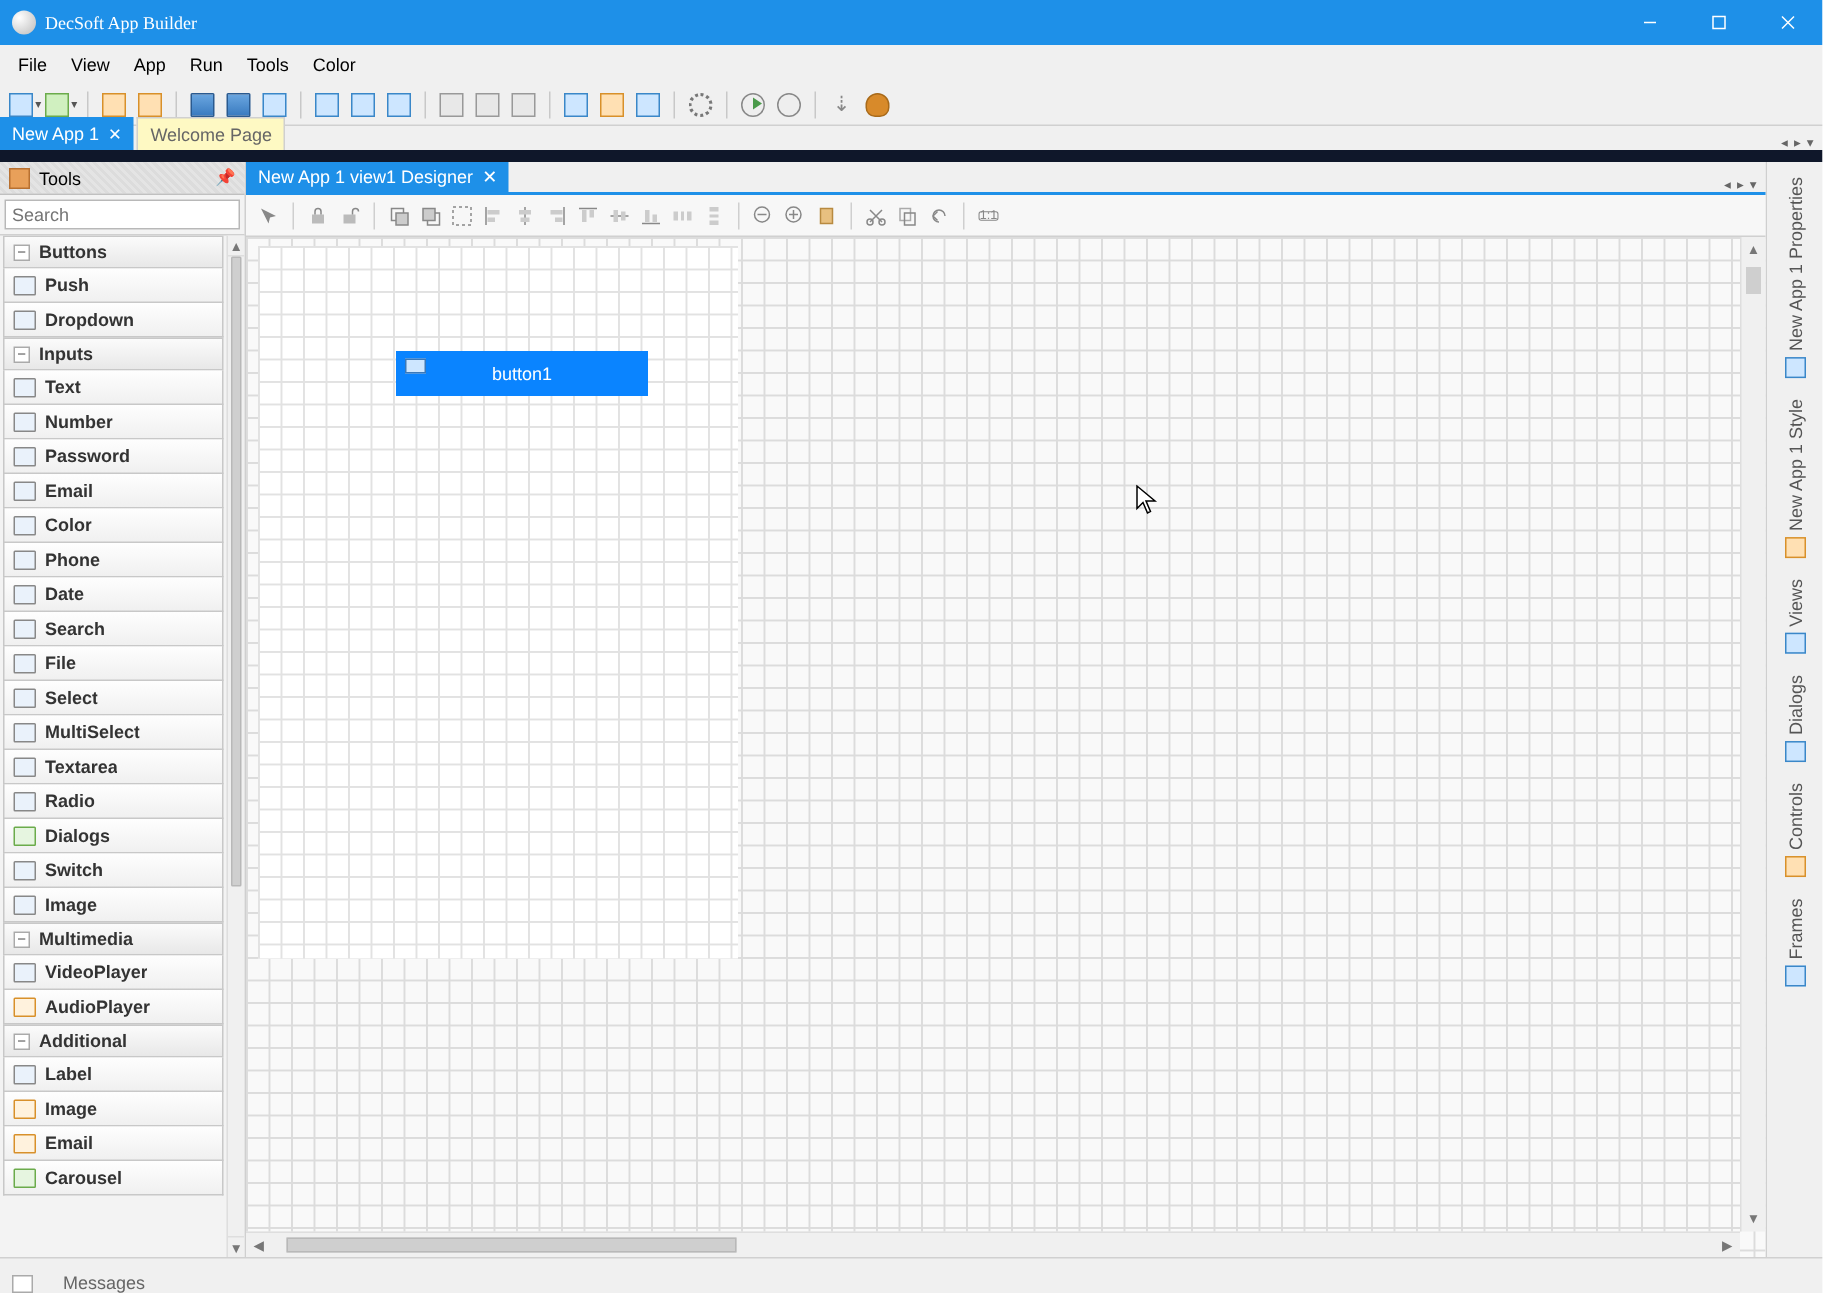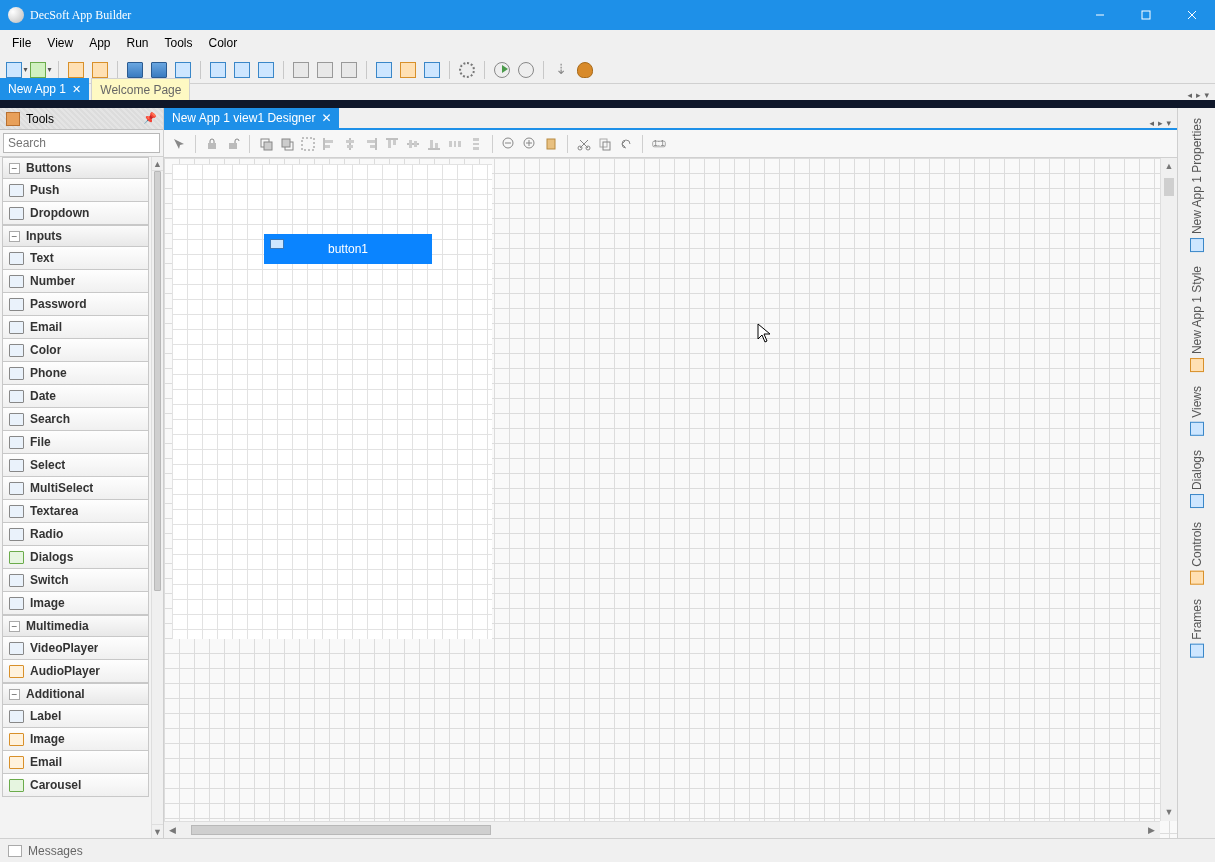--- a/index.html
+++ b/index.html
@@ -104,21 +104,21 @@
 .hscroll .har { width:17px; text-align:center; font-size:9px; color:#777; }
 .hscroll .htrack { flex:1; height:17px; position:relative; }
 .hscroll .hthumb { position:absolute; left:10px; width:300px; top:3px; height:10px; background:#cfcfcf; border:1px solid #b8b8b8; }
 
 
 .vscroll { position:absolute; right:0; top:0; bottom:17px; width:17px; background:#f0f0f0; border-left:1px solid #dedede; }
 .vscroll .var { height:17px; text-align:center; font-size:9px; color:#777; line-height:17px; }
 .vscroll .vthumb { position:absolute; top:20px; left:3px; width:10px; height:18px; background:#cfcfcf;}
 
 
-.statusbar { height:24px; background:#f0f0f0; border-top:1px solid #d0d0d0; display:flex; align-items:center; padding:0 8px; gap:6px; color:#666; }
+.statusbar { height:24px; background:#f0f0f0; border-top:1px solid #d0d0d0; display:flex; align-items:flex-end; padding:0 8px; gap:20px; color:#666; }
 .statusbar .sicon { width:14px; height:12px; border:1px solid #aaa; background:#fff; }
 
 
 .tool-item .lbl, .tool-group .gtxt { white-space:nowrap; overflow:hidden; text-overflow:ellipsis; }
 
 .smallarrow { font-size:9px; }
 </style>
 </head>
 <body>
 

